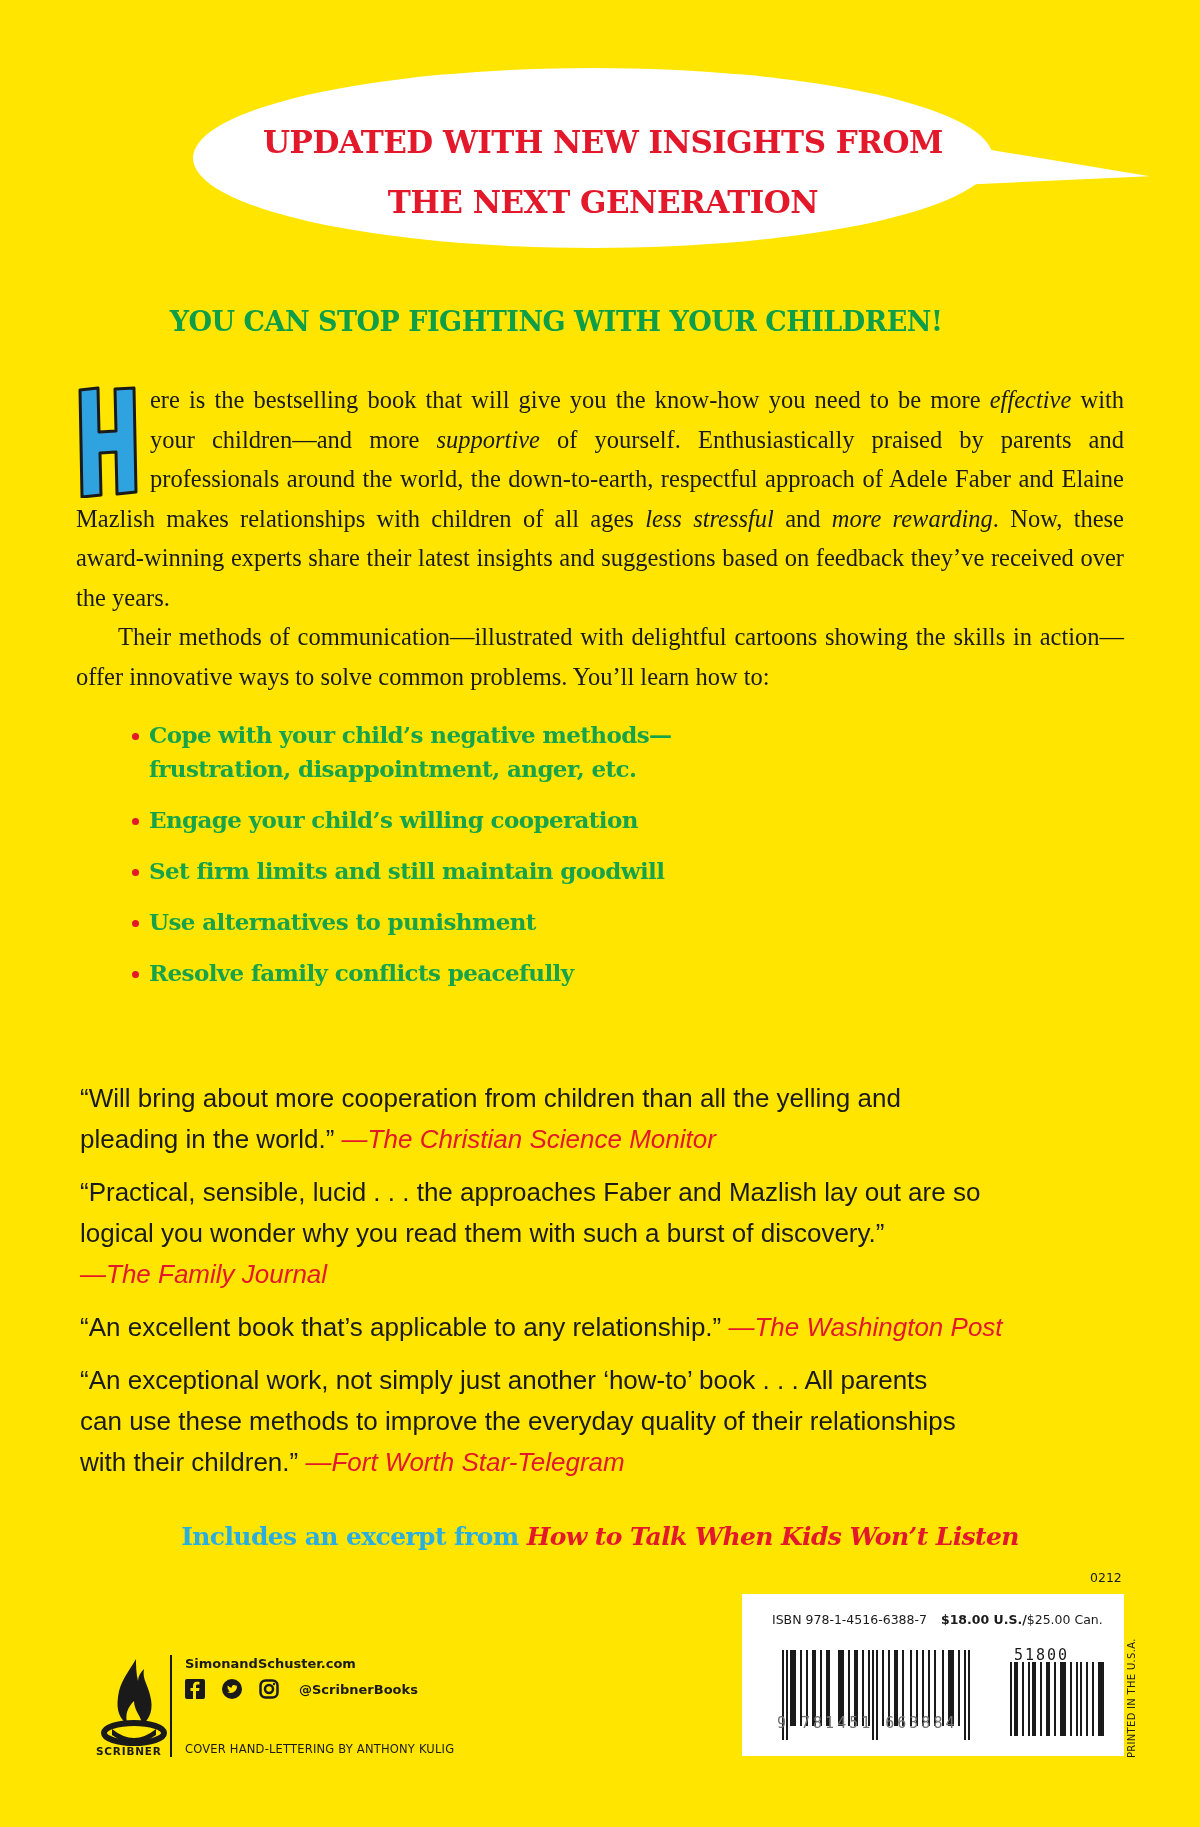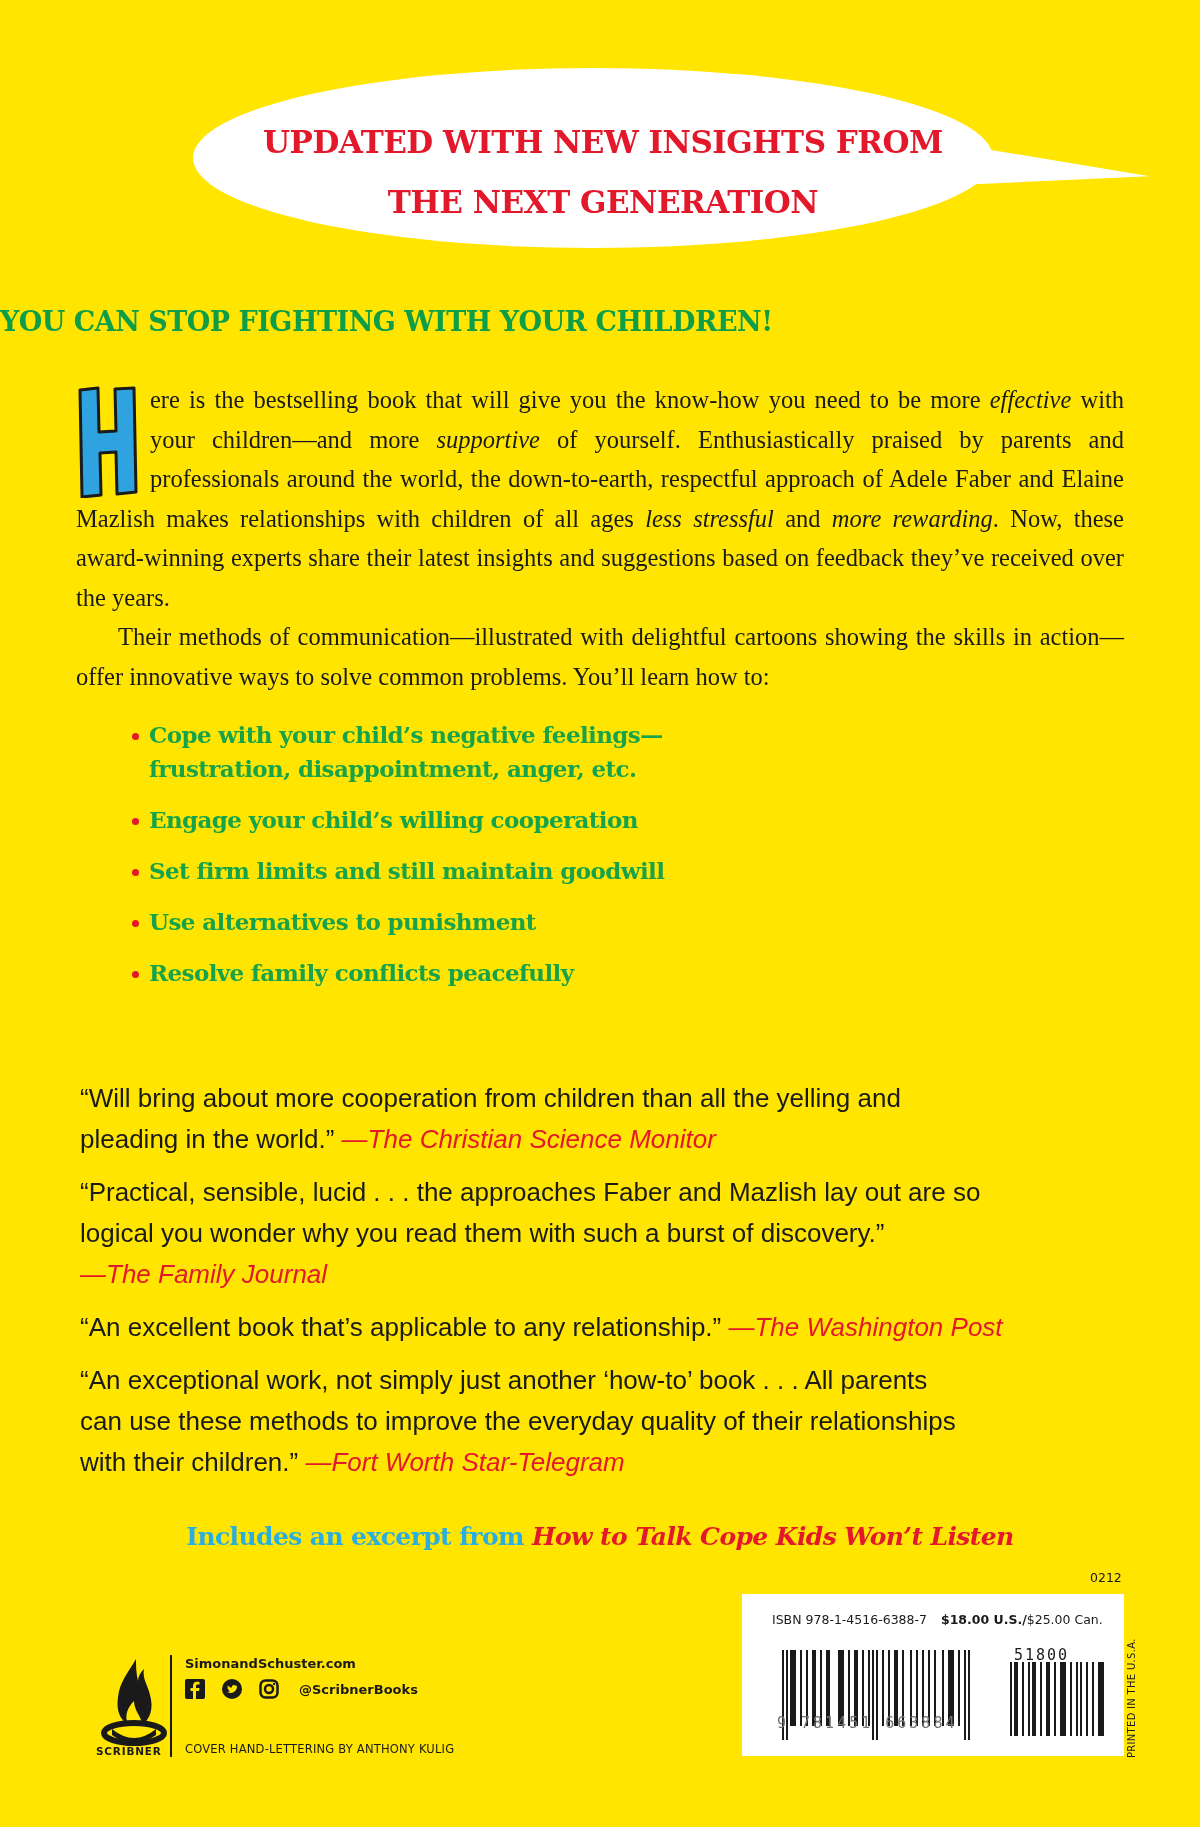--- a/index.html
+++ b/index.html
@@ -52,20 +52,21 @@
       letter-spacing: -0.5px;
     }
     .bubble-text span { display: block; }
 
     
     .headline {
       position: absolute;
       left: 0;
       top: 306px;
       width: 1112px;
+      text-align: center;
       font-family: "DejaVu Serif", serif;
       font-weight: bold;
       font-size: 27px;
       color: #0E9E48;
       letter-spacing: -0.5px;
     }
 
     
     .body-text {
       position: absolute;
@@ -307,21 +308,21 @@
   <div class="drop-cap">
     <svg width="64" height="112" viewBox="0 0 64 112">
       <path d="M4 4 L22 2 L23 46 L40 45 L39 3 L58 2 L60 106 L41 108 L40 66 L24 67 L25 109 L6 111 Z" fill="#2FA3E0" stroke="#1a1a1a" stroke-width="3" stroke-linejoin="round"></path>
     </svg>
   </div>
   <p><span>ere is the bestselling book that will give you the know-how you need to be more </span><em>effective</em><span> with your children—and more </span><em>supportive</em><span> of yourself. Enthusiastically praised by parents and professionals around the world, the down-to-earth, respectful approach of Adele Faber and Elaine Mazlish makes relationships with children of all ages </span><em>less stressful</em><span> and </span><em>more rewarding</em><span>. Now, these award-winning experts share their latest insights and suggestions based on feedback they’ve received over the years.</span></p>
   <p class="indent">Their methods of communication—illustrated with delightful cartoons showing the skills in action—offer innovative ways to solve common problems. You’ll learn how to:</p>
 </div>
 
 <ul class="bullets">
-  <li><span class="dot"></span><span class="line1">Cope with your child’s negative feelings—</span><span class="line2">frustration, disappointment, anger, etc.</span></li>
+  <li><span class="dot"></span><span class="line1">Cope with your child’s negative methods—</span><span class="line2">frustration, disappointment, anger, etc.</span></li>
   <li><span class="dot"></span><span>Engage your child’s willing cooperation</span></li>
   <li><span class="dot"></span><span>Set firm limits and still maintain goodwill</span></li>
   <li><span class="dot"></span><span>Use alternatives to punishment</span></li>
   <li><span class="dot"></span><span>Resolve family conflicts peacefully</span></li>
 </ul>
 
 <div class="quotes">
   <div class="quote">
     <span class="line">“Will bring about more cooperation from children than all the yelling and</span>
     <span class="line"><span>pleading in the world.” </span><span class="src">—The Christian Science Monitor</span></span>
@@ -335,21 +336,21 @@
     <span class="line"><span>“An excellent book that’s applicable to any relationship.” </span><span class="src">—The Washington Post</span></span>
   </div>
   <div class="quote">
     <span class="line">“An exceptional work, not simply just another ‘how-to’ book . . . All parents</span>
     <span class="line">can use these methods to improve the everyday quality of their relationships</span>
     <span class="line"><span>with their children.” </span><span class="src">—Fort Worth Star-Telegram</span></span>
   </div>
 </div>
 
 <div class="excerpt">
-  <span class="lead">Includes an excerpt from </span><span class="title">How to Talk Cope Kids Won’t Listen</span>
+  <span class="lead">Includes an excerpt from </span><span class="title">How to Talk When Kids Won’t Listen</span>
 </div>
 
 <svg class="pub-logo" viewBox="0 0 72 140">
   <path d="M38 4 C30 18 22 26 20 42 C18 56 22 64 30 70 C26 60 30 52 36 46 C36 56 44 62 44 70 C52 64 56 54 52 40 C50 30 44 24 46 14 C42 18 40 22 40 26 C38 18 38 10 38 4 Z" fill="#1a1a1a"></path>
   <ellipse cx="36" cy="78" rx="30" ry="10" fill="none" stroke="#1a1a1a" stroke-width="6"></ellipse>
   <path d="M14 74 Q36 92 58 74 L58 80 Q36 96 14 80 Z" fill="#1a1a1a"></path>
 </svg>
 <div class="pub-name">SCRIBNER</div>
 <div class="pub-divider"></div>
 <div class="pub-site">SimonandSchuster.com</div>

